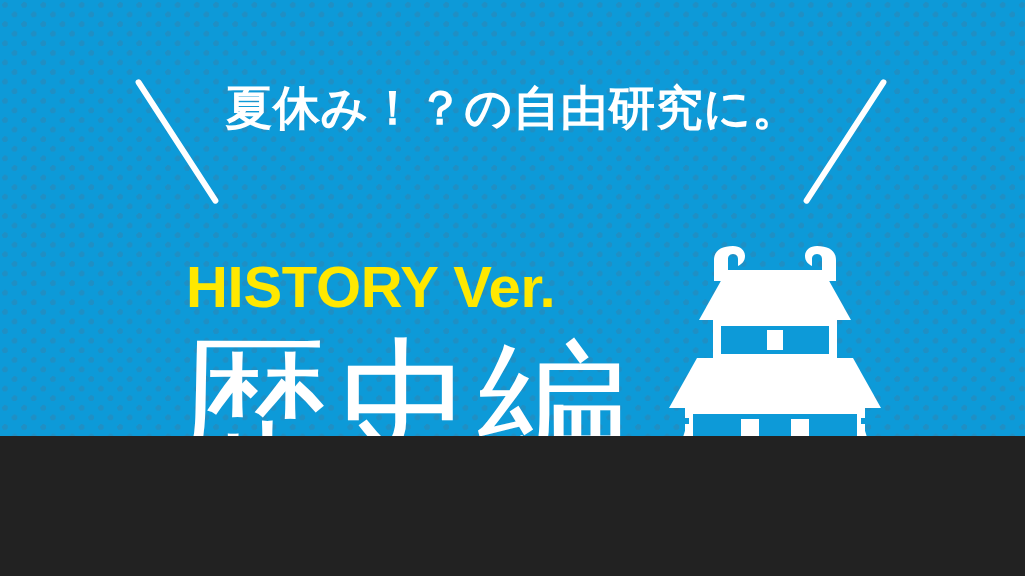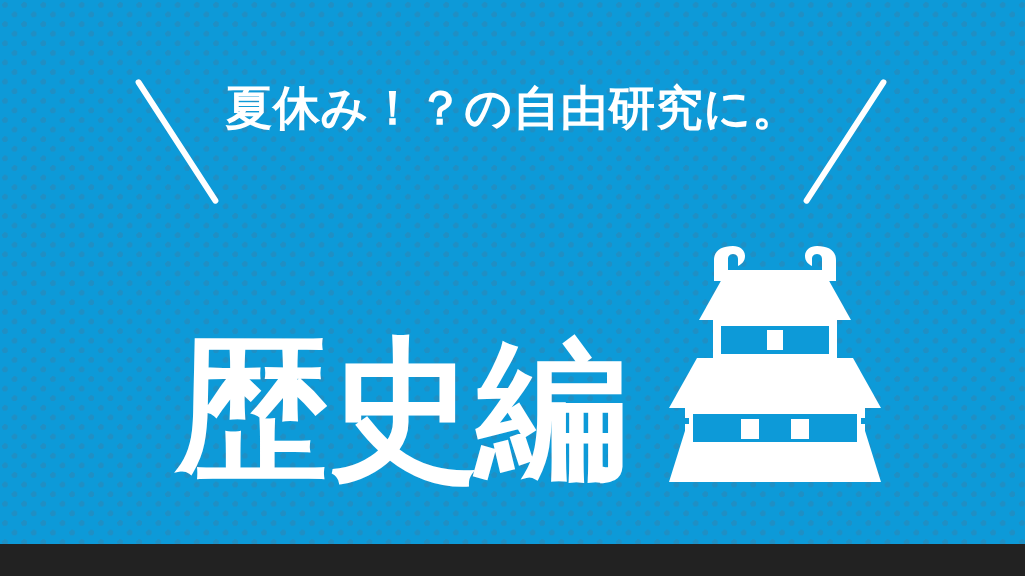--- a/index.html
+++ b/index.html
@@ -3,21 +3,21 @@
 <meta charset="utf-8">
 <style>
   html, body {
     margin: 0;
     padding: 0;
     background: #222;
   }
   .stage {
     position: relative;
     width: 1025px;
-    height: 544px;
+    height: 436px;
     overflow: hidden;
     font-family: "Liberation Sans", "DejaVu Sans", sans-serif;
     background-color: #0d9ad8;
   }
   
   .dots {
     position: absolute;
     inset: 0;
     background-image:
       radial-gradient(circle at 5px 5px, #1f8fc4 2.7px, rgba(31,143,196,0) 3.1px),
@@ -89,21 +89,21 @@
     white-space: nowrap;
   }
 
   
   .main-title {
     position: absolute;
     left: 176px;
     top: 330px;
     color: #ffffff;
     font-size: 152px;
-    font-weight: 700;
+    font-weight: 400;
     line-height: 158px;
     letter-spacing: -0.012em;
     white-space: nowrap;
   }
 
   
   .castle-icon {
     position: absolute;
     left: 655px;
     top: 238px;
@@ -118,20 +118,21 @@
 
   <div class="dots"></div>
 
   <div class="slash slash-left"></div>
   <div class="slash slash-right"></div>
 
   <div class="headline">
     <span class="headline-line headline-line-1">夏休み！？の自由研究に。</span>
   </div>
 
+  <div class="version-label">HISTORY Ver.</div>
 
   <div class="main-title">歴史編</div>
 
   <div class="castle-icon">
     <svg viewBox="0 0 240 252" width="240" height="252" aria-hidden="true">
       <g fill="#ffffff">
 
         <path d="M78 8 c7 0 12 4 12 10 c0 5 -3 8 -7 10 l0 -7 c0 -3 -2 -5 -5 -5
                  c-3 0 -5 2 -5 5 l0 22 l-14 0 l0 -21 c0 -9 7 -14 19 -14 z"></path>
 

